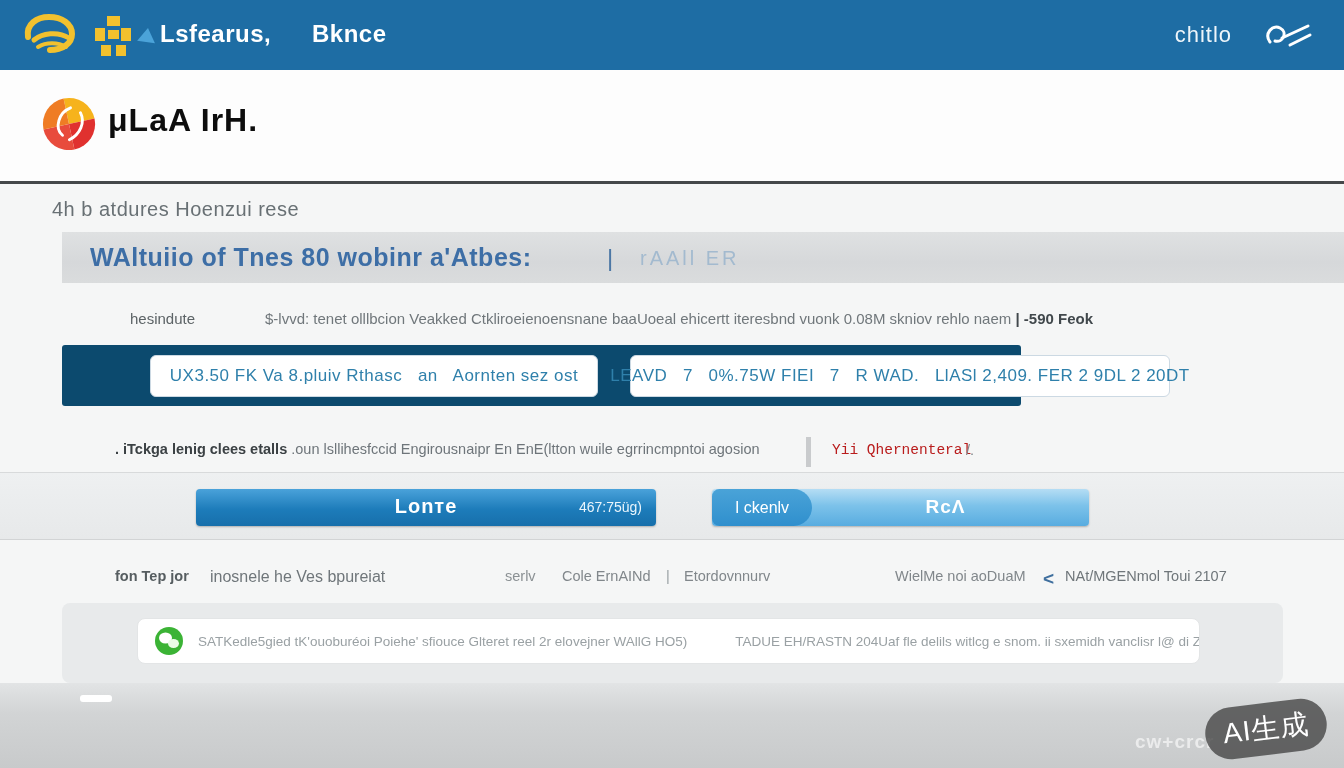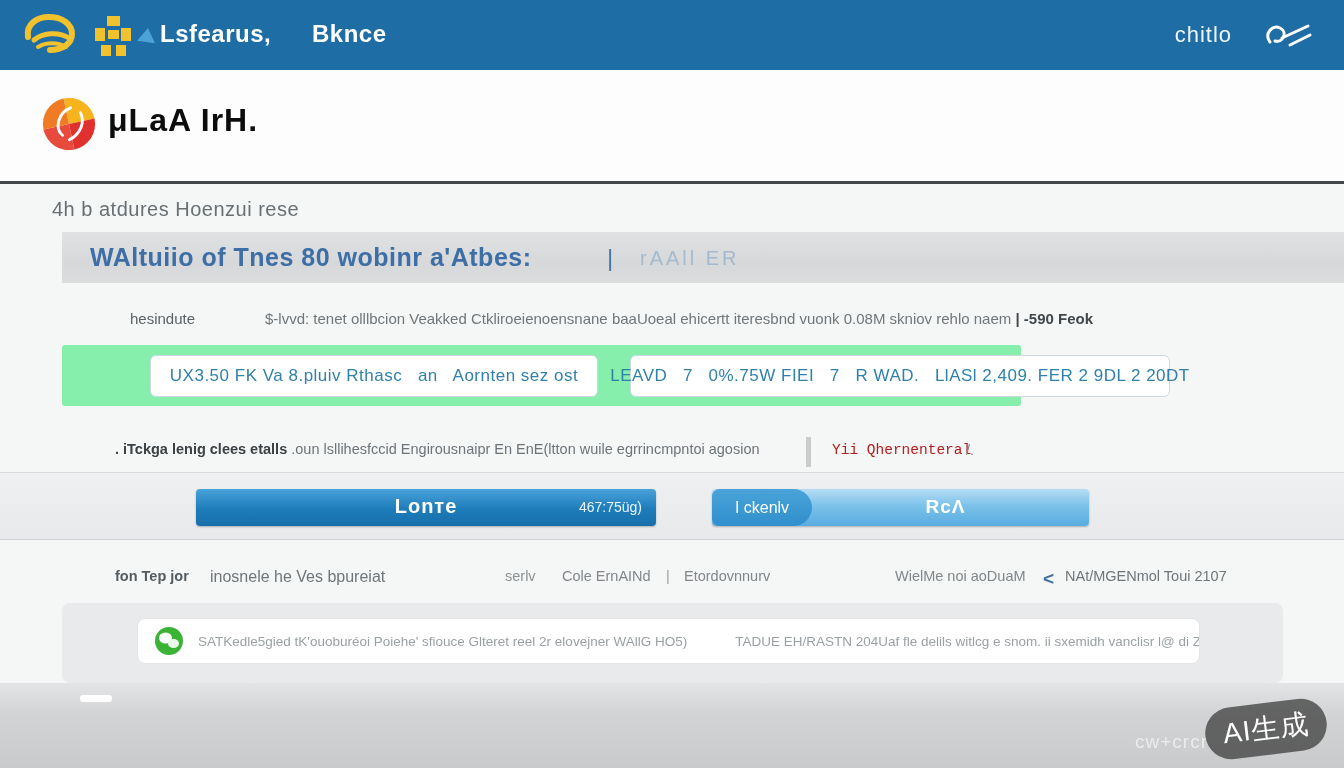--- a/index.html
+++ b/index.html
@@ -35,21 +35,21 @@
   .tb-div{position:absolute;left:545px;top:12px;color:#4c77a5;font-size:24px;}
   .tb-sub{position:absolute;left:578px;top:15px;color:#a3bacf;font-size:20px;letter-spacing:3px;}
 
   
   .ir-label{position:absolute;left:130px;top:310px;color:#5c6366;font-size:15px;}
   .ir-body{position:absolute;left:265px;top:310px;width:1020px;color:#70777b;font-size:15px;white-space:nowrap;}
   .ir-bold{color:#41484c;font-weight:bold;}
 
   
   .options{position:absolute;left:62px;top:345px;width:959px;height:61px;
-           background:#86efac;border-radius:3px;}
+           background:#0c4a6e;border-radius:3px;}
   .opt-box{position:absolute;top:10px;height:40px;background:#fff;border:1px solid #ccd9e3;
            border-radius:6px;display:flex;align-items:center;justify-content:center;
            color:#2f80ab;font-size:17px;letter-spacing:.5px;white-space:pre;cursor:pointer;}
   .opt1{left:88px;width:446px;}
   .opt2{left:568px;width:538px;}
 
   
   .agree{position:absolute;left:115px;top:441px;width:690px;color:#6e757a;font-size:14.5px;
          white-space:nowrap;overflow:hidden;}
   .ag-bold{color:#3b4144;font-weight:bold;}
@@ -97,21 +97,21 @@
             padding:0 16px;box-sizing:border-box;overflow:hidden;}
   .icon-wechat{width:30px;height:30px;flex:0 0 auto;margin-right:14px;}
   .nf-text{color:#9aa1a4;font-size:13.5px;white-space:nowrap;}
   .nf-left{margin-right:48px;}
 
   
   .bottombar{position:absolute;left:0;top:683px;width:1344px;height:85px;
              background:linear-gradient(180deg,#e2e4e5 0%,#d2d4d5 35%,#c8cacb 100%);}
   .dash{position:absolute;left:80px;top:12px;width:32px;height:7px;background:#fff;border-radius:3px;}
   .faint{position:absolute;left:1135px;top:48px;color:rgba(255,255,255,.6);font-size:19px;
-         font-weight:normal;letter-spacing:1px;}
+         font-weight:bold;letter-spacing:1px;}
   .watermark{position:absolute;left:1205px;top:20px;width:122px;height:52px;
              background:rgba(66,66,66,.78);border-radius:28px;transform:rotate(-7deg);
              display:flex;align-items:center;justify-content:center;
              color:#fff;font-size:28px;letter-spacing:1px;}
 </style>
 </head>
 <body>
 
 <div class="screen">
 

